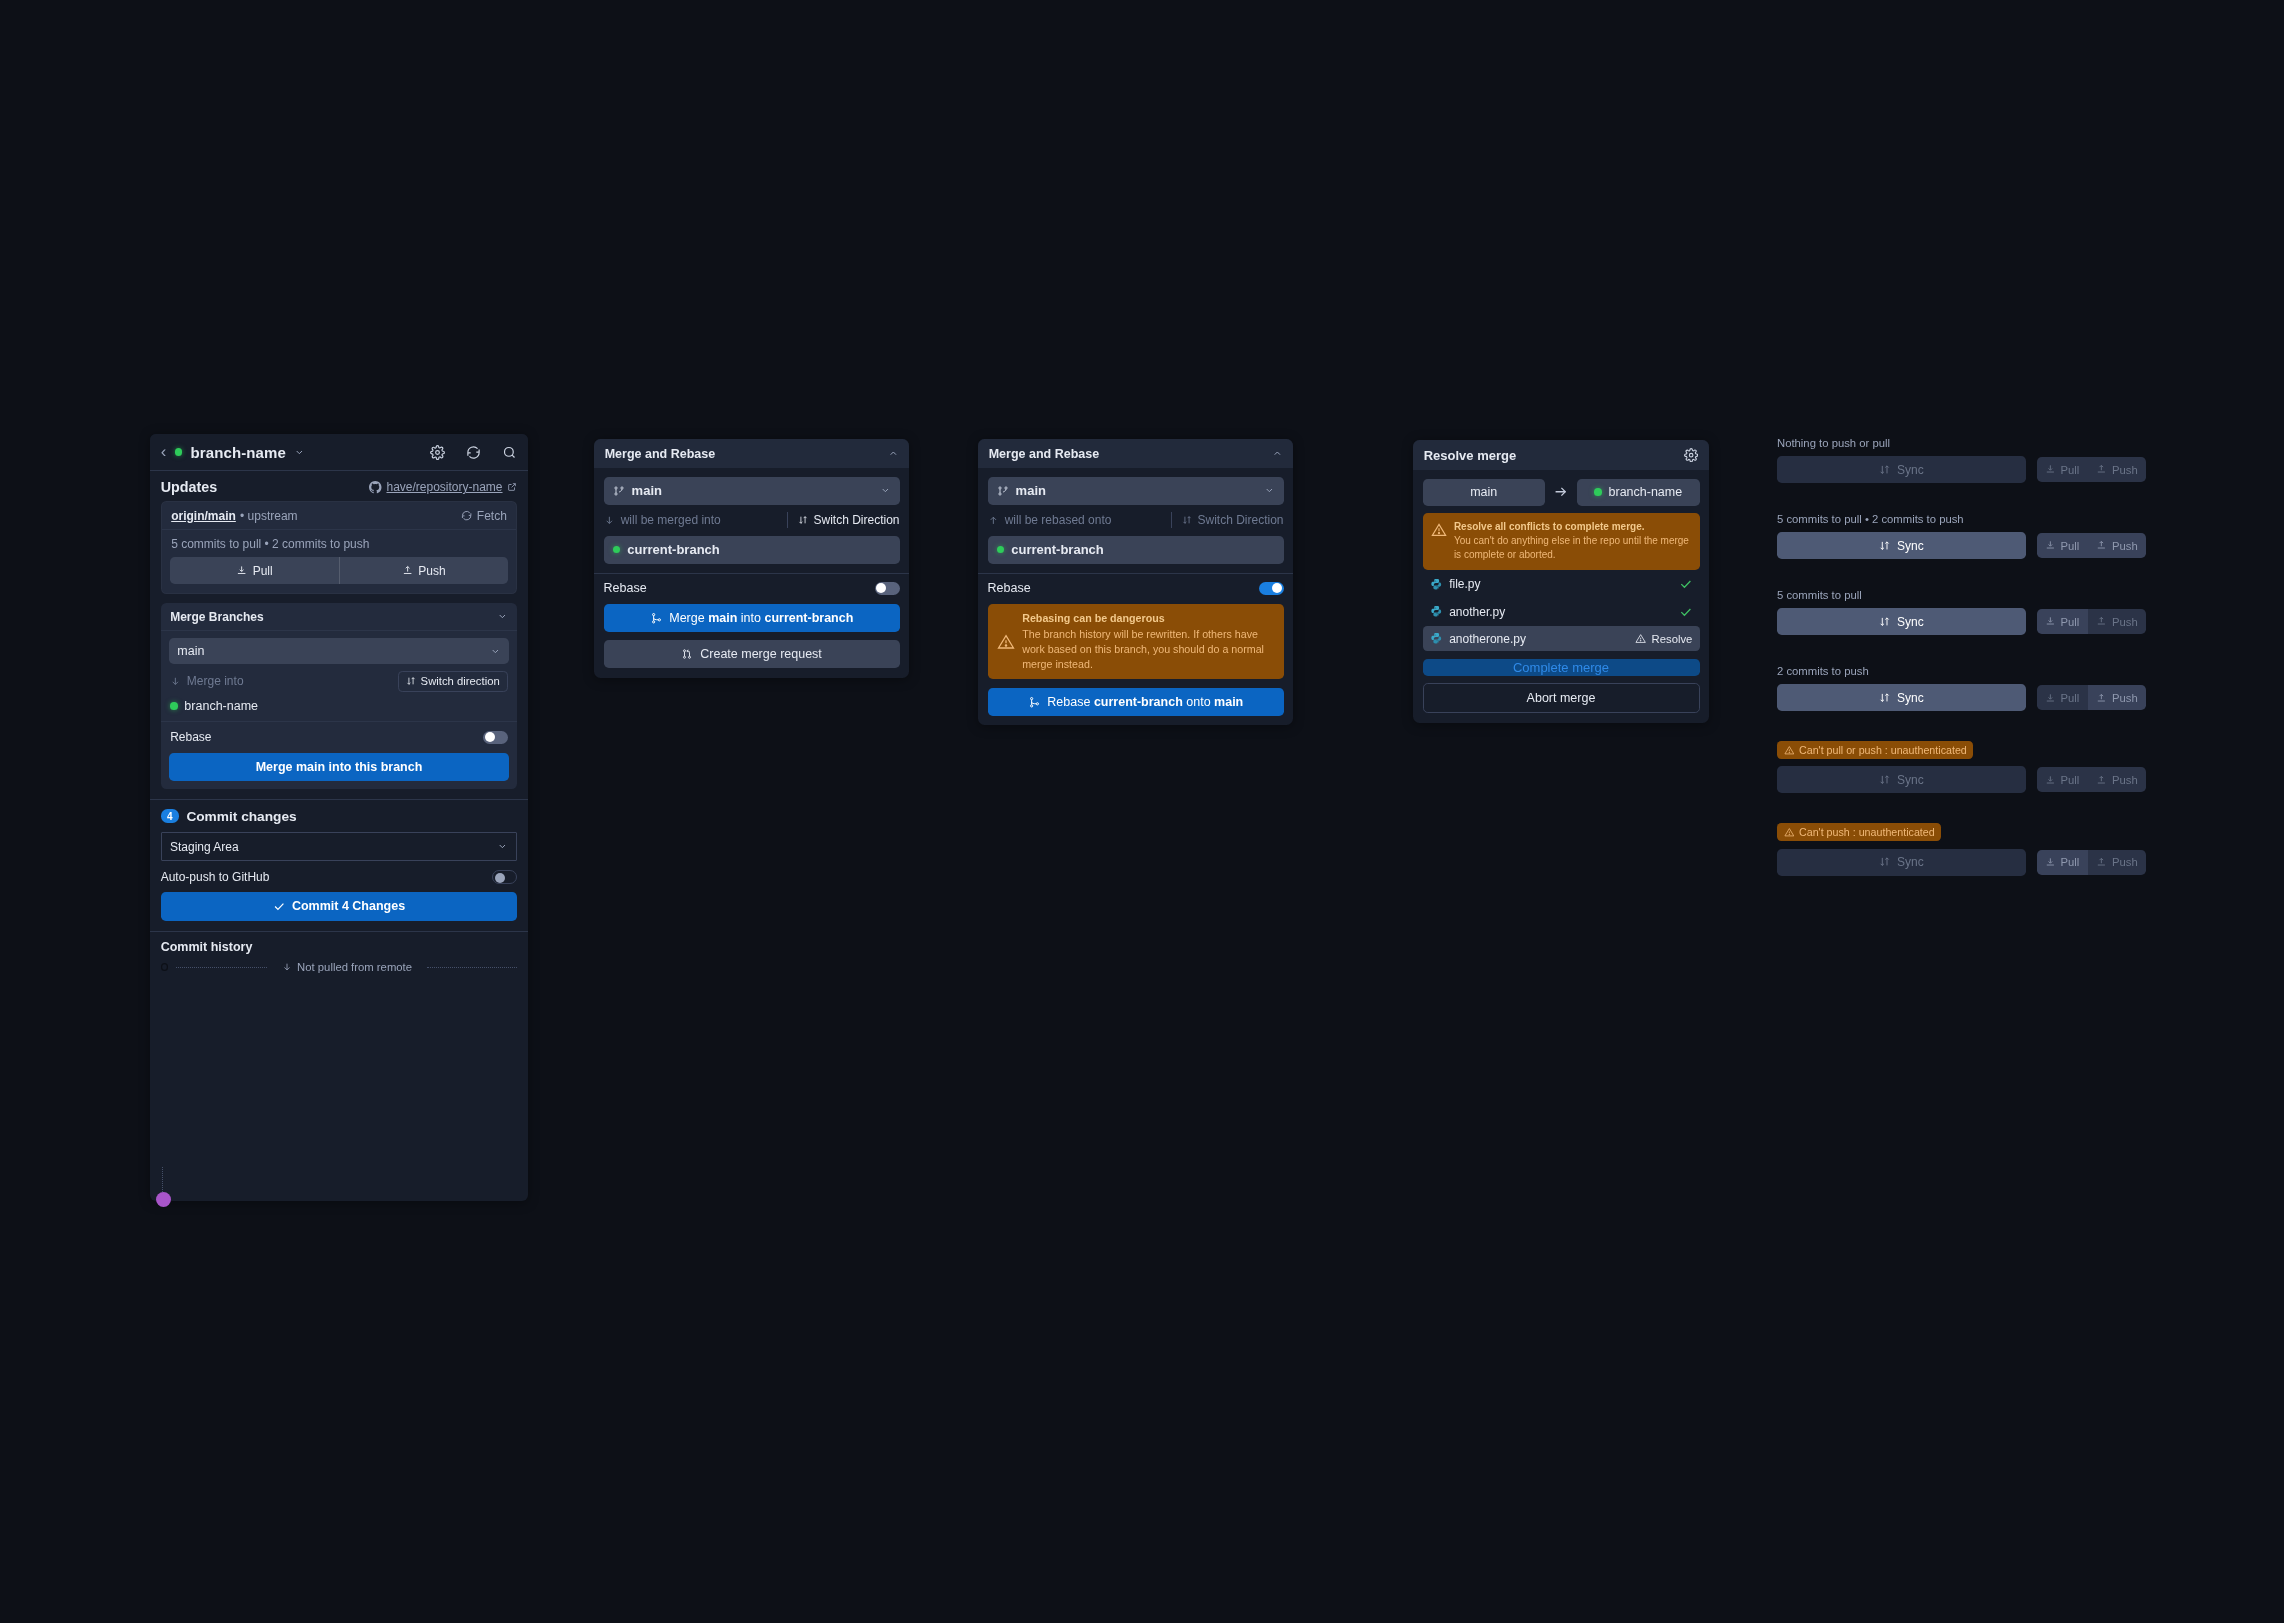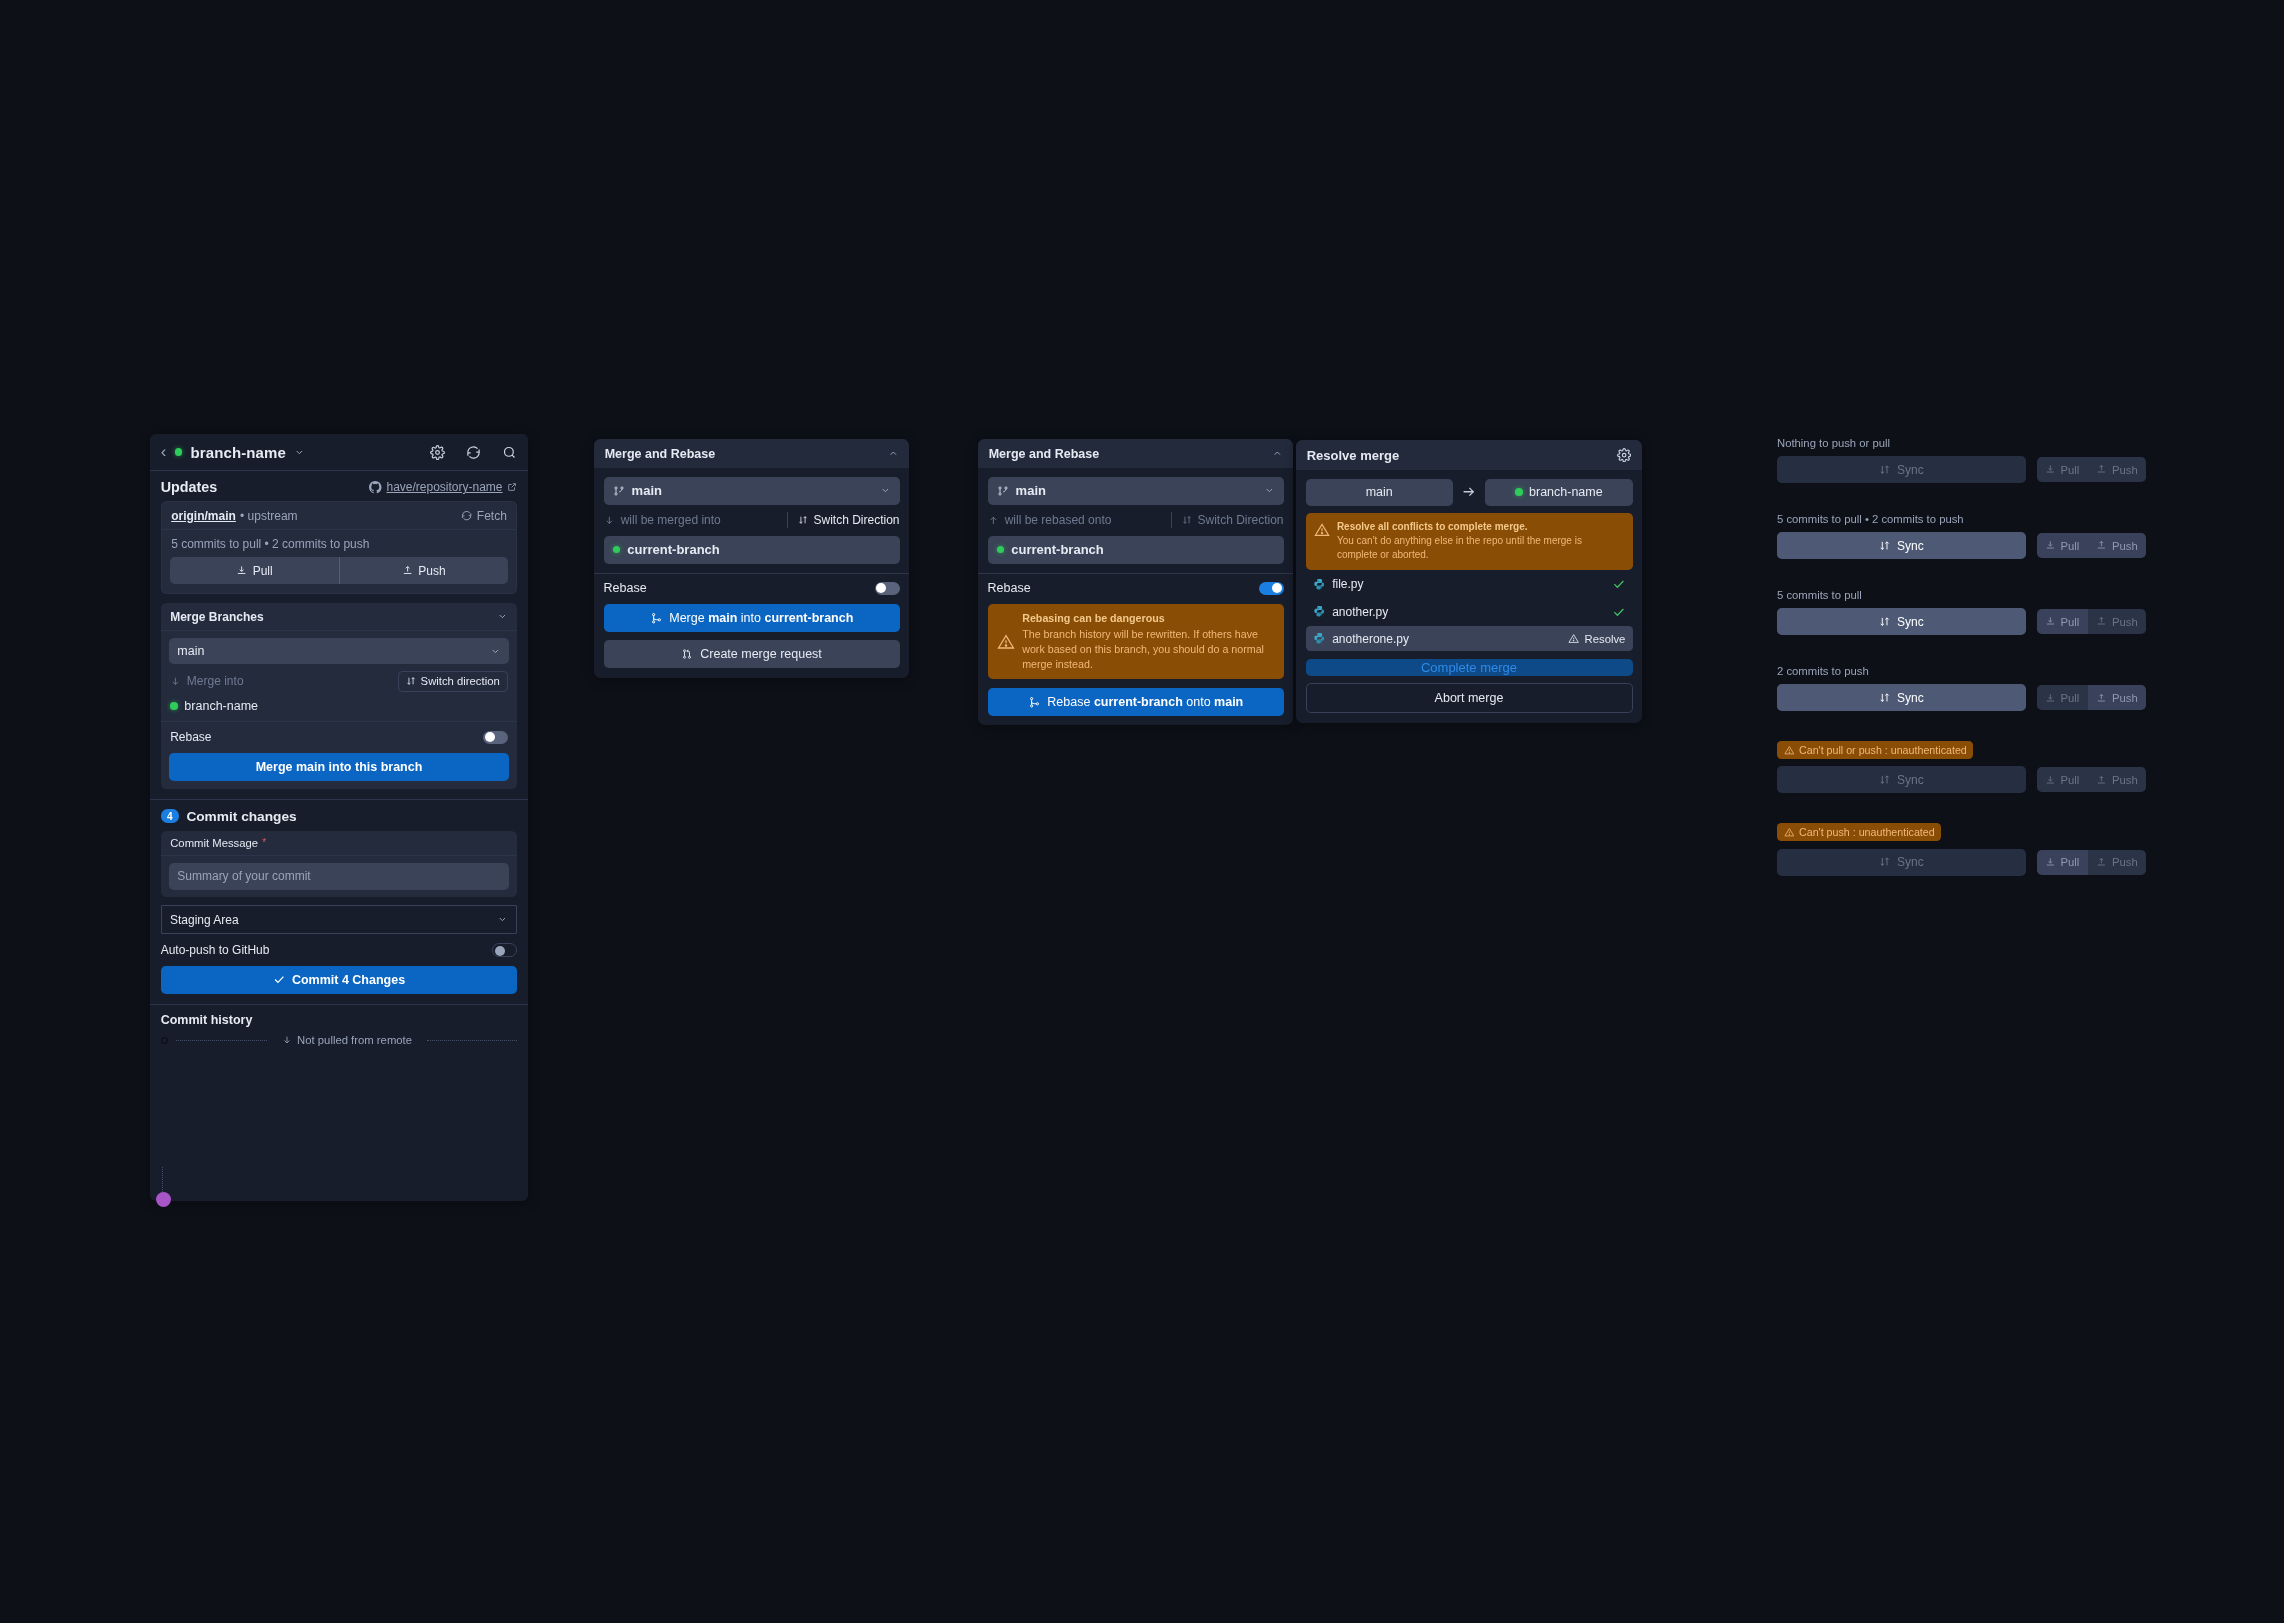--- a/index.html
+++ b/index.html
@@ -346,27 +346,20 @@
     </div>
   </div>
 
   <div class="p1sep"></div>
 
   <div class="cc-head">
     <span class="badge">4</span>
     <span class="cc-title">Commit changes</span>
   </div>
 
-  <div class="cm-card">
-    <div class="cm-lbl">
-      <span>Commit Message</span>
-      <span class="req">*</span>
-    </div>
-    <div class="cm-input">Summary of your commit</div>
-  </div>
 
   <div class="stg">
     <span>Staging Area</span>
     <span class="sp"></span>
     <span class="chev-sm">
       <svg width="10.7" height="10.7" viewBox="0 0 24 24" fill="none" stroke="currentColor" stroke-width="2.2">
           <path d="M6 9l6 6 6-6"></path>
         </svg>
     </span>
   </div>
@@ -587,21 +580,21 @@
             <circle cx="18" cy="15" r="2.1"></circle>
           <path d="M7 7.1v9.8"></path>
             <path d="M7 12c0 2 3.5 3 8.9 3"></path>
           </svg>
       </span>
       <span><span>Rebase </span><span class="b600">current-branch</span><span> onto </span><span class="b600">main</span></span>
     </div>
   </div>
 </div>
 
-<div class="abs" id="panel4" style="left:1296px;top:440px;width:346px;">
+<div class="abs" id="panel4" style="left:1413px;top:440px;width:296px;">
   <div id="p4head">
     <span>Resolve merge</span>
     <span class="sp"></span>
     <span style="color:#cdd4e2;">
       <svg width="14.3" height="14.3" viewBox="0 0 24 24" fill="none" stroke="currentColor" stroke-width="1.9">
         <circle cx="12" cy="12" r="3"></circle>
           <path d="M19.4 15a1.6 1.6 0 0 0 .3 1.8l.1.1a2 2 0 1 1-2.8 2.8l-.1-.1a1.6 1.6 0 0 0-1.8-.3 1.6 1.6 0 0 0-1 1.5V21a2 2 0 1 1-4 0v-.1a1.6 1.6 0 0 0-1-1.5 1.6 1.6 0 0 0-1.8.3l-.1.1a2 2 0 1 1-2.8-2.8l.1-.1a1.6 1.6 0 0 0 .3-1.8 1.6 1.6 0 0 0-1.5-1H3a2 2 0 1 1 0-4h.1a1.6 1.6 0 0 0 1.5-1 1.6 1.6 0 0 0-.3-1.8l-.1-.1a2 2 0 1 1 2.8-2.8l.1.1a1.6 1.6 0 0 0 1.8.3H9a1.6 1.6 0 0 0 1-1.5V3a2 2 0 1 1 4 0v.1a1.6 1.6 0 0 0 1 1.5 1.6 1.6 0 0 0 1.8-.3l.1-.1a2 2 0 1 1 2.8 2.8l-.1.1a1.6 1.6 0 0 0-.3 1.8V9a1.6 1.6 0 0 0 1.5 1H21a2 2 0 1 1 0 4h-.1a1.6 1.6 0 0 0-1.5 1z"></path>
         </svg>
     </span>
   </div>

